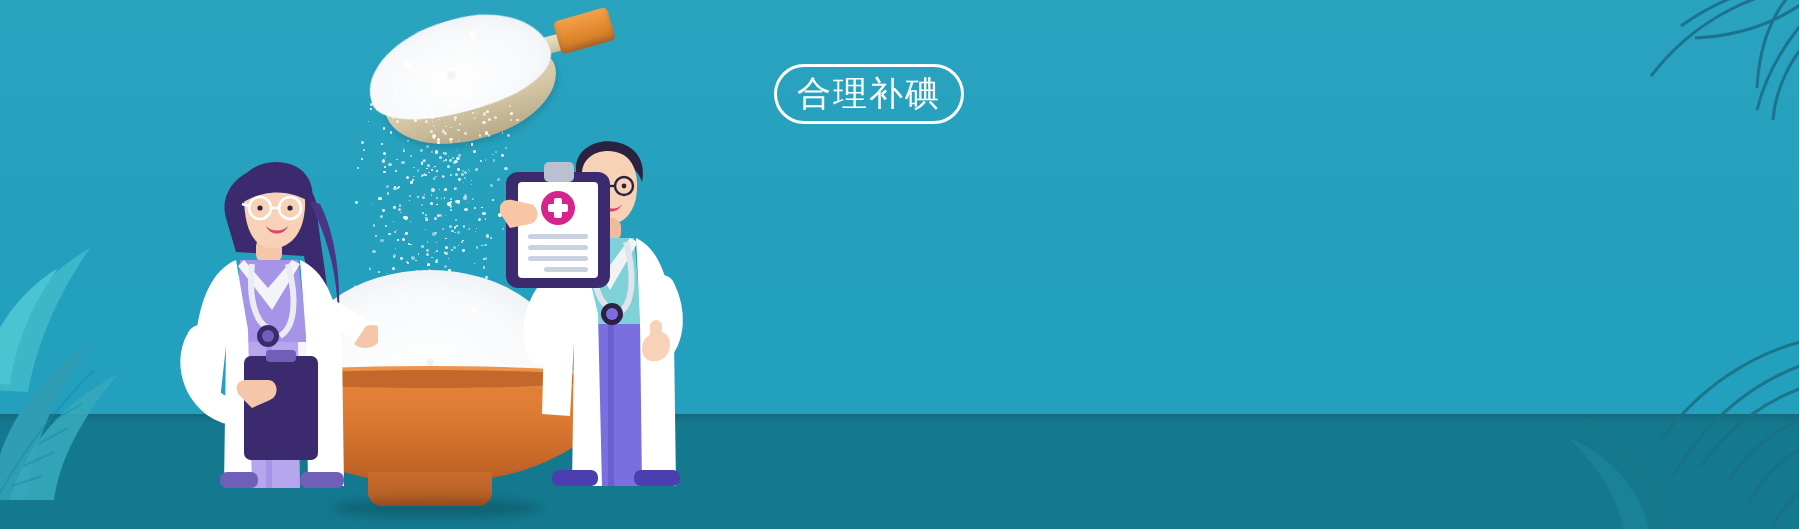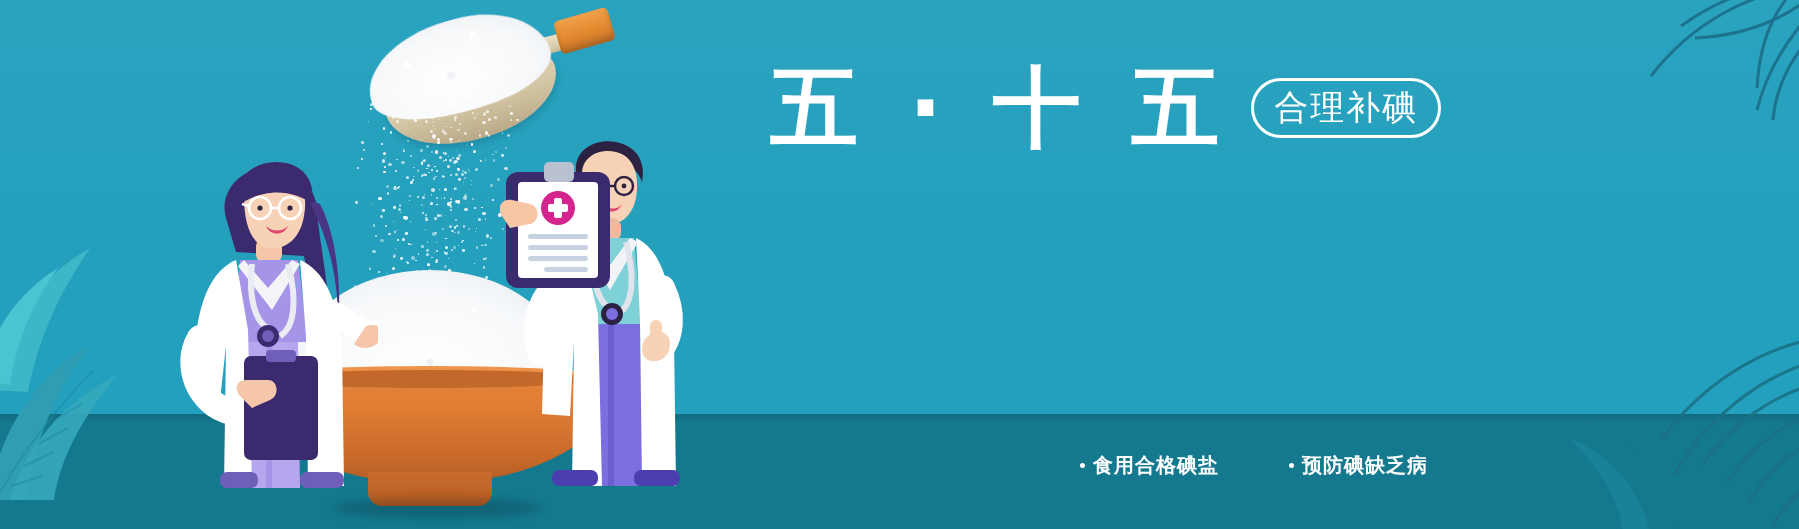--- a/index.html
+++ b/index.html
@@ -731,29 +731,18 @@
           <rect x="44" y="107" width="44" height="5" rx="2.5"></rect>
         </g>
         <path d="M2 56 C-4 48 2 38 12 40 L30 44 C40 46 40 62 30 64 L10 68 Z" fill="#f8c6a4"></path>
       </svg>
     </div>
 
   </div>
 
   <div class="headline">
     <div class="line1">
-      <div class="title-top">五 · 十 五</div>
       <div class="badge">合理补碘</div>
     </div>
   </div>
 
-  <div class="tagline">
-    <div class="tag-item">
-      <span class="tag-dot"></span>
-      <span>食用合格碘盐</span>
-    </div>
-    <div class="tag-item">
-      <span class="tag-dot"></span>
-      <span>预防碘缺乏病</span>
-    </div>
-  </div>
 
 </div>
 
 </body></html>

